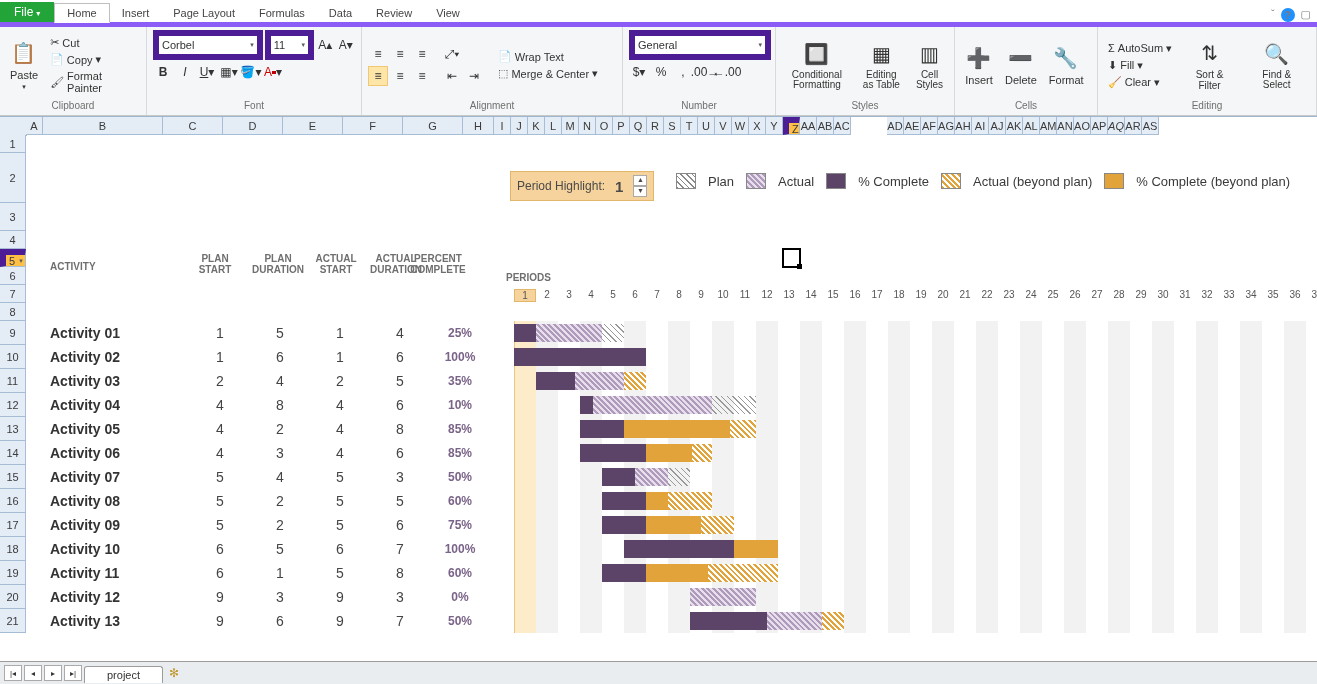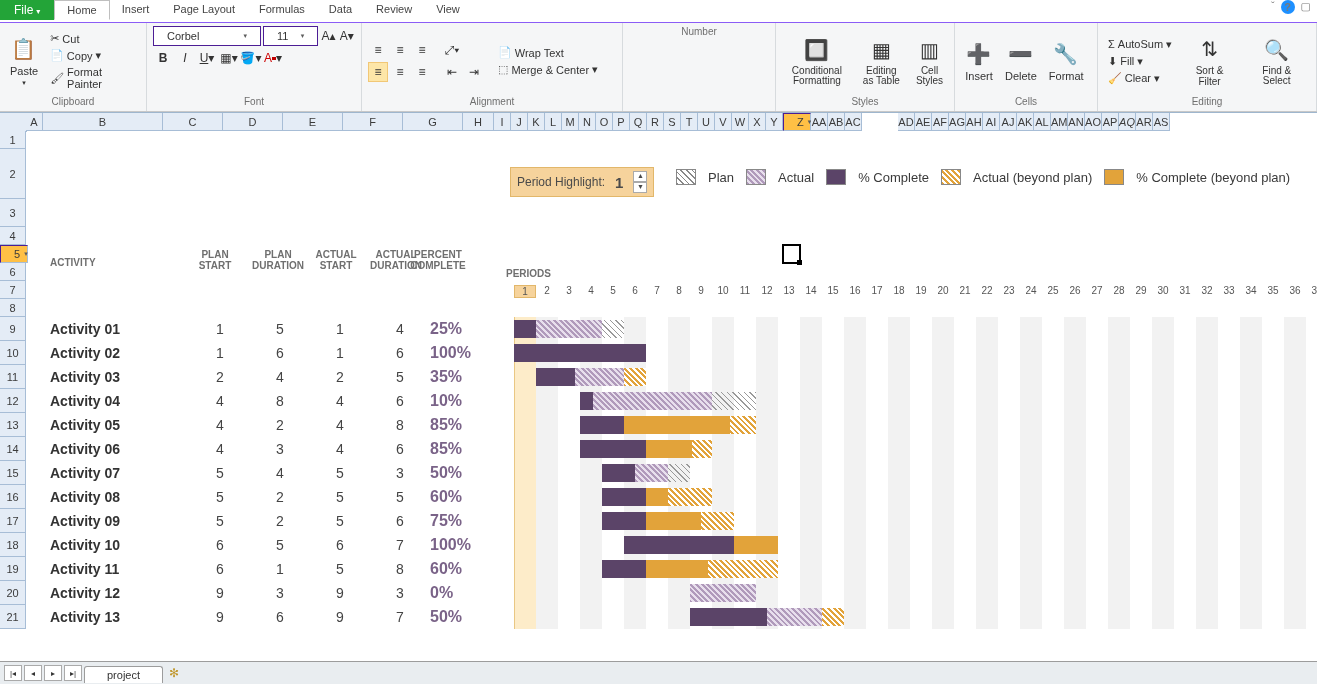--- a/index.html
+++ b/index.html
@@ -1,37 +1,37 @@
 <!DOCTYPE html>
 <html><head>
 <meta charset="utf-8">
 <style>
 html,body{margin:0;padding:0;font-family:"Segoe UI",Tahoma,sans-serif;font-size:11px;color:#333;background:#fff;overflow:hidden}
 .window{width:1317px;height:684px;display:flex;flex-direction:column;background:#fff}
 
-.ribbon-tabs{background:#fff;display:flex;align-items:flex-start;height:22px;border-bottom:1px solid #8b5cf6;position:relative}
+.ribbon-tabs{background:#fff;display:flex;align-items:flex-end;height:22px;border-bottom:5px solid #8b5cf6;position:relative}
 .file-tab{background:#23a438;color:#fff;padding:3px 14px;font-size:12px;position:relative}
 .file-tab::after{content:"▾";font-size:8px;margin-left:3px}
 .tab{padding:3px 12px;color:#444;cursor:default}
 .tab.active{border:1px solid #bfbfbf;border-bottom:1px solid #fff;background:#fff;margin-bottom:-1px}
 .ribbon-tabs .spacer{flex:1}
 .wc{display:flex;gap:6px;padding-right:6px}
 .wc span{font-size:11px;color:#7a7a7a}
 .help-icon{width:14px;height:14px;border-radius:50%;background:#1e90ff;color:#fff;display:inline-flex;align-items:center;justify-content:center;font-size:10px;font-weight:bold}
 
 .ribbon{display:flex;background:#f5f6f7;border-bottom:1px solid #c8c8c8;height:88px}
 .group{border-right:1px solid #d7dbde;padding:3px 6px;display:flex;flex-direction:column;justify-content:space-between}
 .group-label{font-size:10px;color:#6f6f6f;text-align:center;padding-bottom:1px}
 .group-body{flex:1;display:flex;align-items:center;gap:4px}
 .bigbtn{display:flex;flex-direction:column;align-items:center;gap:2px;padding:2px 4px;font-size:11px}
 .bigbtn .ic{width:28px;height:28px;display:flex;align-items:center;justify-content:center;font-size:20px}
 .smallbtn{padding:1px 4px;font-size:11px;display:flex;align-items:center;gap:3px}
 .col{display:flex;flex-direction:column;gap:2px}
 .row{display:flex;gap:2px;align-items:center}
-.sel{border:1px solid #4c1d95;background:#fff;height:18px;font-size:11px;padding:0 13px;display:flex;align-items:center;justify-content:space-between}
+.sel{border:6px solid #4c1d95;background:#fff;height:18px;font-size:11px;padding:0 3px;display:flex;align-items:center;justify-content:space-between}
 .sel::after{content:"▾";font-size:7px;color:#5c5c5c;margin-left:4px}
 .ib{width:18px;height:18px;border:1px solid transparent;display:flex;align-items:center;justify-content:center;font-size:12px}
 .clr-swatch{width:10px;height:3px;display:inline-block}
 
 .fbar{display:flex;height:20px;border-bottom:1px solid #c8c8c8;align-items:center}
 .namebox{width:152px;border-right:1px solid #c8c8c8;padding:0 6px;display:flex;align-items:center;justify-content:space-between}
 .namebox::after{content:"▾";font-size:8px;color:#777}
 .fx{width:52px;border-right:1px solid #c8c8c8;text-align:center;font-style:italic;color:#555}
 .finput{flex:1;padding:0 6px}
 
@@ -59,21 +59,21 @@
 .sw.pcbp{background:#e2a33a}
 .activecell{position:absolute;border:2px solid #000;width:16px;height:20px}
 .activecell::after{content:"";position:absolute;right:-3px;bottom:-3px;width:5px;height:5px;background:#000}
 
 .colh{position:absolute;font-size:10px;font-weight:bold;color:#6f6f6f;text-align:center;line-height:11px}
 .actcol{left:24px;top:126px;text-align:left}
 
 .drow{position:absolute;left:24px;height:24px;display:flex;align-items:center;font-family:"Corbel","Segoe UI",sans-serif}
 .drow .nm{width:140px;font-size:14px;font-weight:bold;color:#333}
 .drow .v{width:60px;text-align:center;font-size:14px;color:#444}
-.drow .pct{width:60px;text-align:left;font-size:16px;font-weight:bold;color:#7a6388}
+.drow .pct{width:60px;text-align:center;font-size:12px;font-weight:bold;color:#7a6388}
 
 .periods-lbl{position:absolute;left:480px;top:137px;font-size:10px;font-weight:bold;color:#6f6f6f}
 .period-nums{position:absolute;left:488px;top:154px;display:flex;font-size:10px;color:#555}
 .period-nums span{width:22px;text-align:center}
 .period-nums span.hl{background:#f6d39c;border:1px solid #e2b76a;box-sizing:border-box}
 
 .gantt{position:absolute;left:488px}
 .cellshade{position:absolute;width:22px;height:24px;background:#f2f2f2}
 .hlcol{position:absolute;width:22px;background:#fdecc9;border-left:1px solid #e9c783;border-right:1px solid #e9c783}
 .bar{position:absolute;height:18px;top:3px}
@@ -169,20 +169,30 @@
           </div>
         </div>
         <div class="col" style="margin-left:6px">
           <div class="smallbtn">📄 <span>Wrap Text</span></div>
           <div class="smallbtn">⬚ <span>Merge &amp; Center</span> ▾</div>
         </div>
       </div>
       <div class="group-label">Alignment</div>
     </div>
     <div class="group" style="width:140px">
+      <div class="group-body col" style="align-items:stretch">
+        <div class="sel" style="width:124px">General</div>
+        <div class="row">
+          <div class="ib">$▾</div>
+          <div class="ib">%</div>
+          <div class="ib">,</div>
+          <div class="ib">.00→</div>
+          <div class="ib">←.00</div>
+        </div>
+      </div>
       <div class="group-label">Number</div>
     </div>
     <div class="group" style="width:166px">
       <div class="group-body">
         <div class="bigbtn">
             <span class="ic">🔲</span>
             <span style="text-align:center;font-size:10px;line-height:10px">Conditional Formatting</span>
           </div>
         <div class="bigbtn">
             <span class="ic">▦</span>

